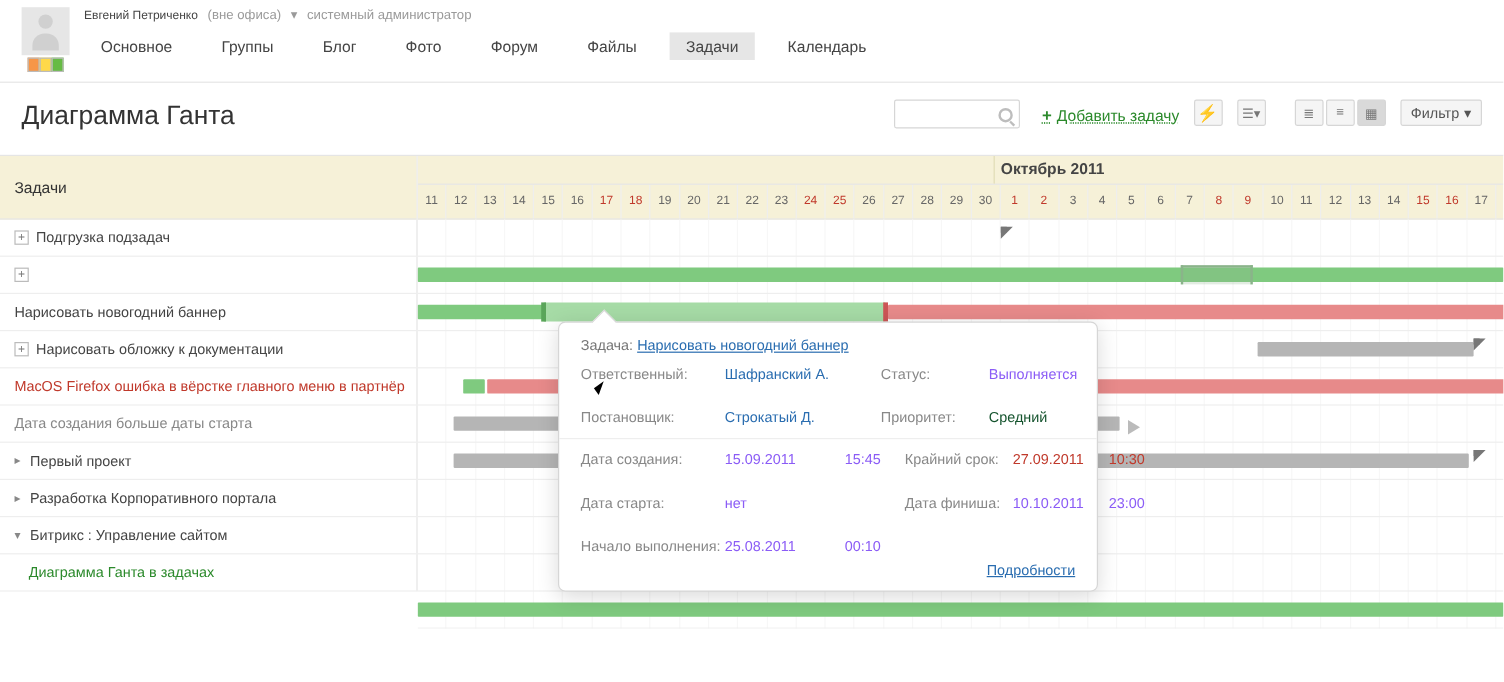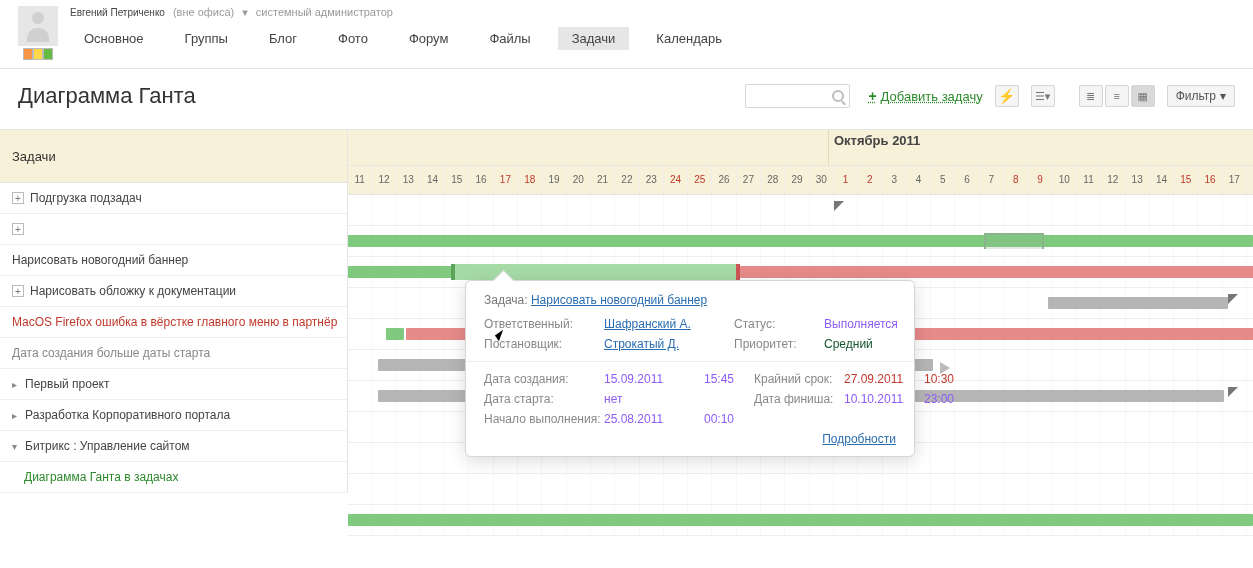--- a/index.html
+++ b/index.html
@@ -16,21 +16,21 @@
 .avatar-tag.g{background:#66bb44}
 .userline{display:flex;flex-direction:column;gap:6px}
 .user-row{display:flex;align-items:baseline;gap:8px;color:#555}
 .username{font-size:10px;color:#444}
 .user-status{color:#9a9a9a;font-size:11px}
 .user-role{color:#9a9a9a;font-size:11px}
 .nav{display:flex;gap:13px;margin-top:2px}
 .nav-item{padding:4px 14px;color:#444;font-size:13px;cursor:pointer}
 .nav-item.active{background:#e6e6e6}
 .divider{border:none;border-top:1px solid #e5e5e5;margin:8px 0 0}
-.tb{display:flex;align-items:center;padding:14px 18px 10px;gap:12px}
+.tb{display:flex;padding:14px 18px 10px;gap:12px}
 .page-title{font-size:22px;font-weight:400;color:#333;flex:0 0 auto}
 .tb-spacer{flex:1}
 .search{width:105px;height:24px;border:1px solid #d6d6d6;border-radius:2px;padding:0 22px 0 6px;position:relative;background:#fff}
 .search-ico{position:absolute;right:6px;top:50%;transform:translateY(-50%);width:12px;height:12px;border:2px solid #bdbdbd;border-radius:50%}
 .search-ico::after{content:"";position:absolute;right:-4px;bottom:-4px;width:5px;height:2px;background:#bdbdbd;transform:rotate(45deg)}
 .add-task{display:flex;align-items:center;gap:4px;color:#2c8a2c;text-decoration:underline dotted;cursor:pointer;font-size:13px;margin-left:6px}
 .plus{color:#2c8a2c;font-size:14px;font-weight:bold}
 .ico-btn{width:24px;height:22px;border:1px solid #d6d6d6;border-radius:2px;display:flex;align-items:center;justify-content:center;cursor:pointer;background:#f5f5f5}
 .ico-btn.active{background:#d9d9d9}
 .ico-inner{font-size:11px;color:#777}
@@ -39,21 +39,21 @@
 .gantt{position:relative;margin-top:10px;border-top:1px solid #e5e5e5}
 .left-col{width:348px;float:left;border-right:1px solid #e5e5e5}
 .tasks-h{background:#f6f1d8;padding:10px 12px;font-size:13px;border-bottom:1px solid #e5e5e5;height:53px;display:flex;align-items:center}
 .task-row{border-bottom:1px solid #eee;padding:0 12px;height:31px;display:flex;align-items:center;gap:6px;font-size:12px;color:#444;overflow:hidden;white-space:nowrap}
 .task-row.red{color:#c0392b}
 .task-row.gray{color:#888}
 .task-row.green{color:#2c8a2c}
 .task-row .exp{width:12px;height:12px;border:1px solid #bbb;display:flex;align-items:center;justify-content:center;font-size:10px;color:#777;flex:0 0 12px}
 .task-row .caret{color:#888;font-size:10px;margin-right:2px}
 .right-col{margin-left:348px;overflow:hidden}
-.month-h{background:#f6f1d8;border-bottom:1px solid #e5e5e5;height:36px;position:relative}
+.month-h{background:#f6f1d8;border-bottom:1px solid #e5e5e5;height:24px;position:relative}
 .month-lbl{position:absolute;left:486px;top:3px;font-size:13px;font-weight:bold;color:#444}
 .vline-month{position:absolute;top:0;bottom:0;left:480px;width:1px;background:#e0dcb6}
 .days-h{background:#f6f1d8;border-bottom:1px solid #e5e5e5;height:29px;display:flex}
 .day{flex:0 0 24.3px;text-align:center;font-size:10px;color:#666;padding-top:8px;border-right:1px solid #eee}
 .day.we{color:#c0392b}
 .grid{position:relative}
 .grow{height:31px;border-bottom:1px solid #eee;position:relative}
 .vlines{position:absolute;top:0;left:0;right:0;bottom:0;display:flex;pointer-events:none}
 .vl{flex:0 0 24.3px;border-right:1px solid #f7f7f7}
 .bar{position:absolute;height:12px;top:9px;border-radius:1px}
@@ -62,23 +62,23 @@
 .bar.lgreen{background:#a6dba6}
 .bar.gray{background:#b5b5b5}
 .milestone{position:absolute;top:6px;width:10px;height:14px}
 .milestone::before{content:"";position:absolute;width:0;height:0;border-left:5px solid #777;border-right:5px solid transparent;border-top:5px solid #777;border-bottom:5px solid transparent}
 .bracket{position:absolute;height:16px;top:7px;border:2px solid #8ab48a;border-bottom:none;background:rgba(138,180,138,0.25)}
 .arrow{position:absolute;top:12px;width:0;height:0;border-top:6px solid transparent;border-bottom:6px solid transparent;border-left:10px solid #bbb}
 .tooltip{position:absolute;left:117px;top:85px;width:450px;background:#fff;border:1px solid #d6d6d6;border-radius:6px;box-shadow:0 4px 18px rgba(0,0,0,0.15);padding:12px 18px 10px;z-index:20;font-size:12px}
 .tooltip::before{content:"";position:absolute;top:-8px;left:30px;width:14px;height:14px;background:#fff;border-left:1px solid #d6d6d6;border-top:1px solid #d6d6d6;transform:rotate(45deg)}
 .tt-title{color:#777;margin-bottom:10px}
 .tt-title a{color:#2a6db0;text-decoration:underline}
-.tt-grid{display:grid;grid-template-columns:120px 130px 90px 100px;row-gap:6px;align-items:baseline}
+.tt-grid{display:grid;grid-template-columns:120px 130px 90px 100px;row-gap:22px;align-items:baseline}
 .tt-lbl{color:#888}
-.tt-link{color:#2a6db0;text-decoration:underline}
+.tt-link{color:#2a6db0;}
 .tt-val{color:#8b5cf6}
 .tt-green{color:#14532d}
 .tt-red{color:#c0392b}
 .tt-sep{border-top:1px solid #eee;margin:10px -18px}
 .tt-more{text-align:right;padding-top:6px}
 .tt-more a{color:#2a6db0;text-decoration:underline;cursor:pointer}
 .search-wrap{position:relative}
 .bolt{color:#e0b000;font-size:14px}
 .handle{position:absolute;top:7px;width:4px;height:16px;background:#5aa55a}
 .cursorimg{position:absolute;left:148px;top:75px;width:14px;height:18px;z-index:25;pointer-events:none}

